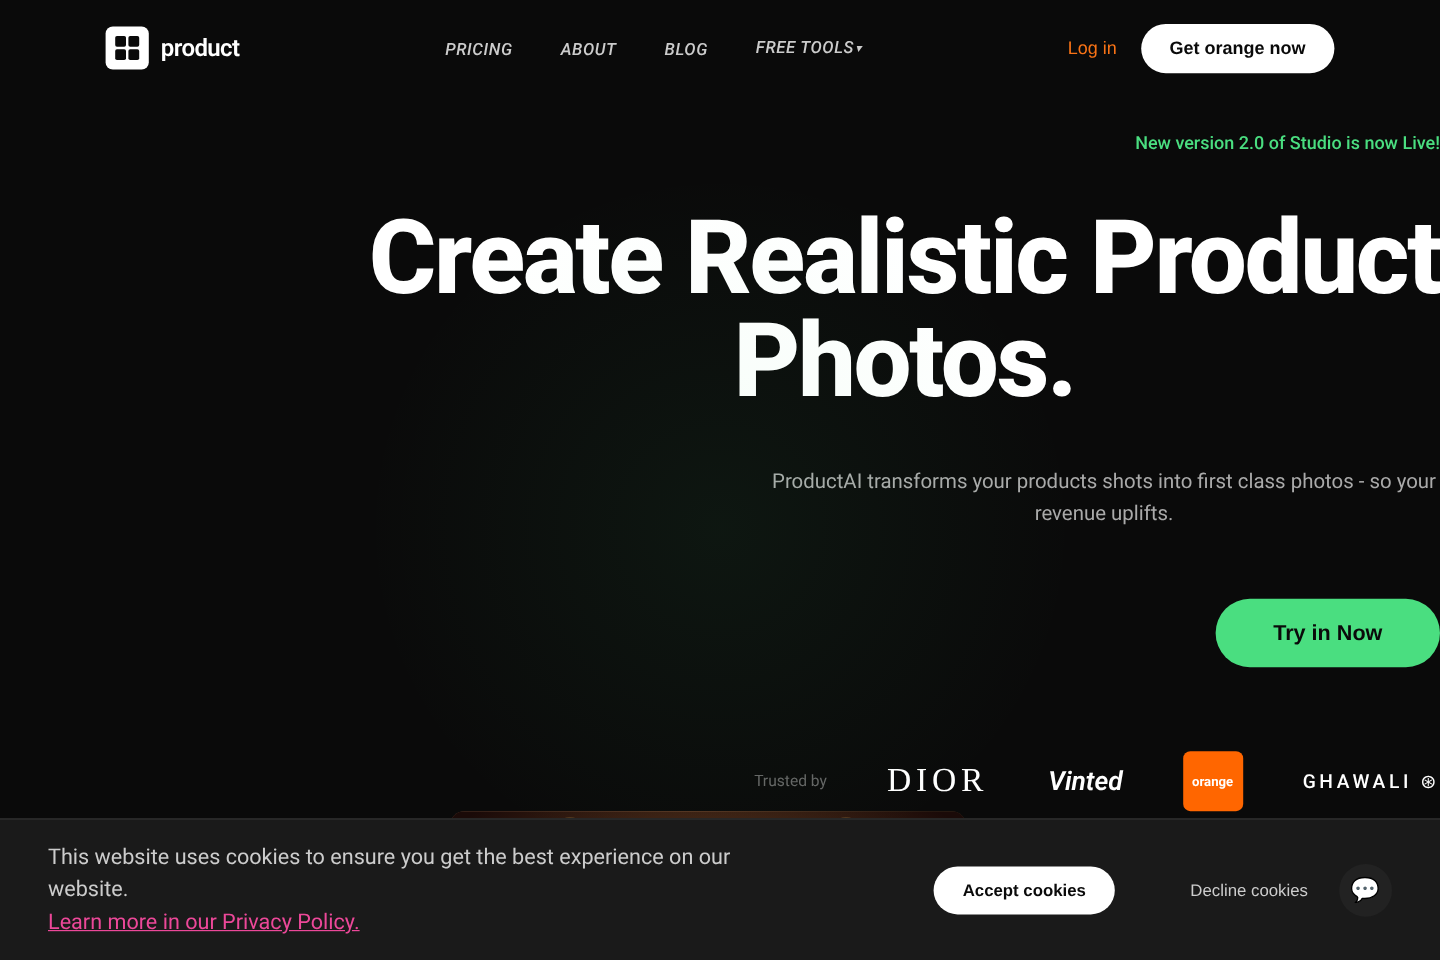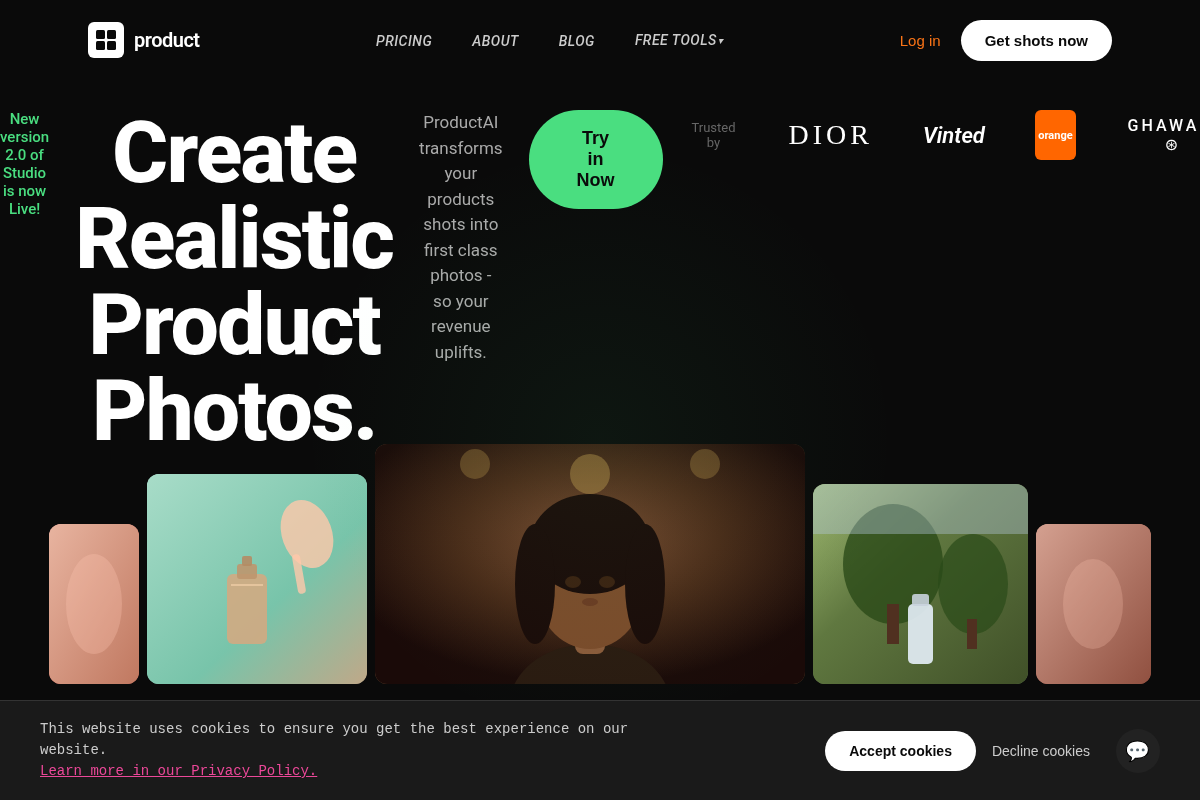--- a/index.html
+++ b/index.html
@@ -93,22 +93,22 @@
       border-radius: 50px;
       padding: 12px 24px;
       font-size: 15px;
       font-weight: 600;
       cursor: pointer;
     }
 
     
     .hero {
       display: flex;
-      flex-direction: row;
-      align-items: flex-start;
+      flex-direction: column;
+      align-items: flex-end;
       text-align: center;
       padding-top: 30px;
       position: relative;
       z-index: 5;
       gap: 26px;
     }
     .hero-badge {
       color: #4ade80;
       font-size: 15px;
       font-weight: 500;
@@ -248,25 +248,24 @@
       width: 1200px;
       background: #1a1a1a;
       padding: 18px 40px;
       display: flex;
       align-items: center;
       justify-content: space-between;
       border-top: 1px solid #333;
       z-index: 100;
     }
     .cookie-text {
-      font-size: 14px;
+      font-size: 18px;
       color: #ccc;
       max-width: 600px;
       line-height: 1.5;
-      font-family: Liberation Mono, monospace;
     }
     .cookie-text a {
       color: #ec4899;
       text-decoration: underline;
     }
     .cookie-actions {
       display: flex;
       align-items: center;
       gap: 16px;
     }
@@ -279,20 +278,21 @@
       font-size: 14px;
       font-weight: 600;
       cursor: pointer;
     }
     .decline-btn {
       background: none;
       border: none;
       color: #ccc;
       font-size: 14px;
       cursor: pointer;
+      margin-left: 47px;
     }
     .chat-btn {
       width: 44px;
       height: 44px;
       background: #222;
       border: none;
       border-radius: 50%;
       color: #fff;
       font-size: 20px;
       cursor: pointer;
@@ -338,21 +338,21 @@
     <li>
       <a href="#" class="free-tools-link">
         <span>FREE TOOLS</span>
         <span class="chevron-icon">▾</span>
       </a>
     </li>
   </ul>
 
   <div class="nav-actions">
     <button class="login-btn">Log in</button>
-    <button class="cta-btn">Get shots now</button>
+    <button class="cta-btn">Get orange now</button>
   </div>
 </nav>
 
 <section class="hero">
   <div class="bg-circle"></div>
 
   <p class="hero-badge">New version 2.0 of Studio is now Live!</p>
   <h1 class="hero-title">
     <span>Create Realistic Product</span><br>
     <span>Photos.</span>

